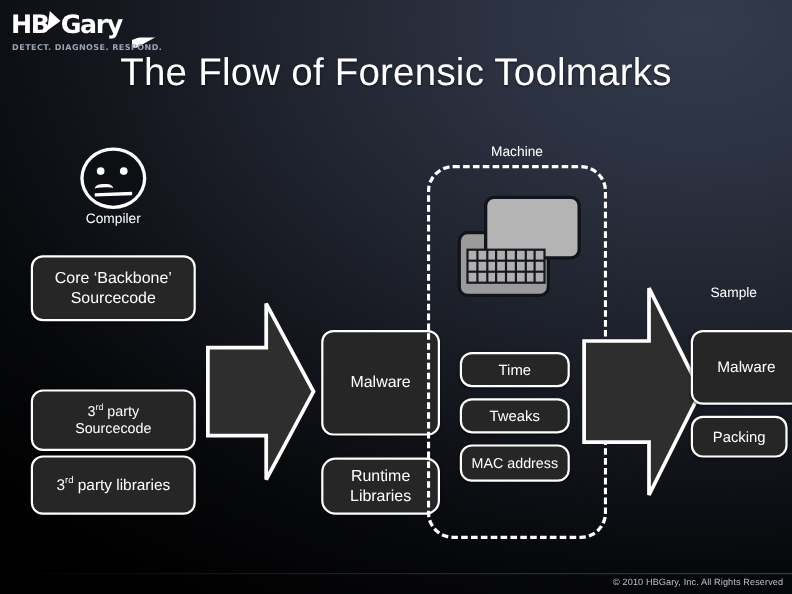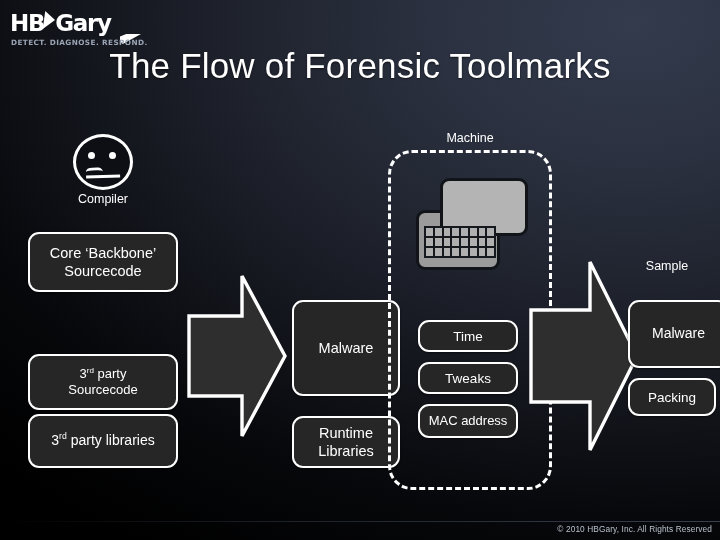--- a/index.html
+++ b/index.html
@@ -122,21 +122,21 @@
     display:grid;grid-template-columns:repeat(8,1fr);grid-template-rows:repeat(3,1fr);
     gap:2px;background:#15181d;padding:2px;box-sizing:border-box;
   }
   #pc-icon .keys i{background:#b0b0b0;display:block;}
   
   #b-time {left:418px;top:320px;width:100px;height:32px;font-size:13.5px;}
   #b-paths{left:418px;top:362px;width:100px;height:32px;font-size:13.5px;}
   #b-mac  {left:418px;top:404px;width:100px;height:34px;font-size:13px;}
   
   #b-compiler{left:292px;top:300px;width:108px;height:96px;font-size:14.5px;}
-  #b-runtime {left:292px;top:416px;width:108px;height:52px;font-size:14.5px;}
+  #b-runtime {left:292px;top:416px;width:108px;height:52px;font-size:14.5px;border-radius:13px;}
   
   #sample-label{
     position:absolute;left:614px;top:259px;width:106px;text-align:center;
     color:#ffffff;font-size:12.5px;
   }
   #b-malware{left:628px;top:300px;width:101px;height:68px;font-size:14px;}
   #b-packing{left:628px;top:378px;width:88px;height:38px;font-size:13.5px;}
   
   #footer-rule{
     position:absolute;left:0;top:521px;width:720px;height:1px;

